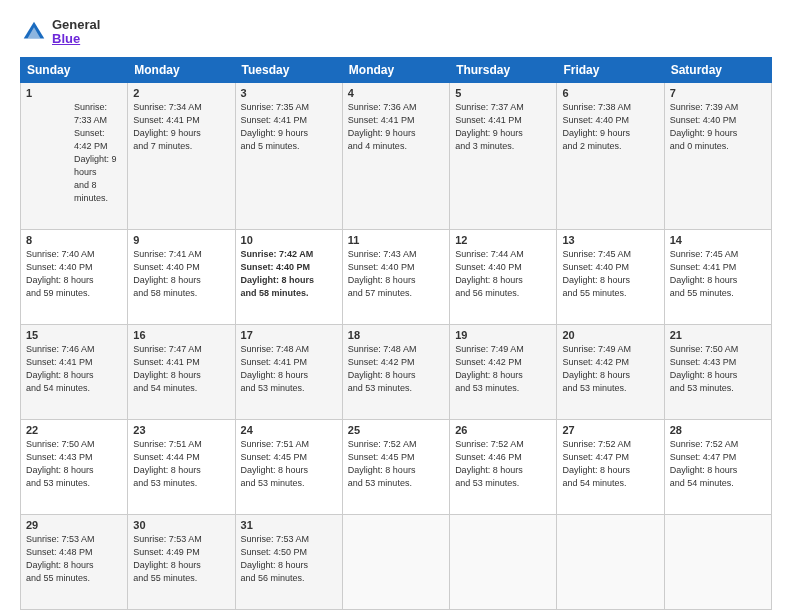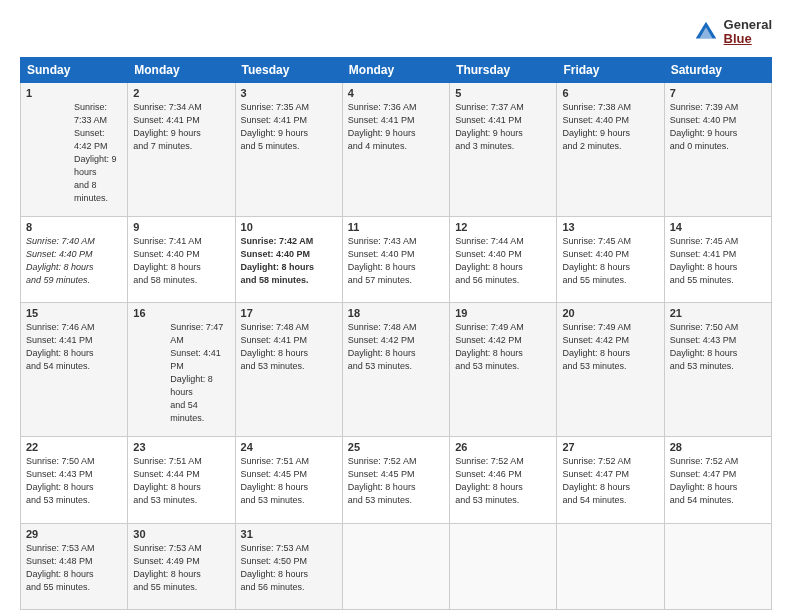--- a/index.html
+++ b/index.html
@@ -9,42 +9,41 @@
       width: 792px;
       height: 612px;
       overflow: hidden;
     }
     .page {
       width: 792px;
       height: 612px;
       padding: 18px 20px 2px 20px;
       display: flex;
       flex-direction: column;
-      align-items: flex-end;
     }
     .header {
       display: flex;
       justify-content: space-between;
       align-items: flex-start;
       margin-bottom: 10px;
     }
     .logo {
       display: flex;
       align-items: center;
       gap: 4px;
     }
     .logo-text {
       display: flex;
       flex-direction: column;
       font-size: 13px;
       font-weight: bold;
       line-height: 1.1;
     }
     .logo-general { color: #333; }
-    .logo-blue { color: #7f1d1d; text-decoration: underline; }
+    .logo-blue { color: #6d28d9; text-decoration: underline; }
     .logo-icon {
       width: 28px;
       height: 28px;
     }
     .title-block {
       text-align: right;
     }
     .month-title {
       font-size: 32px;
       font-weight: bold;
@@ -177,21 +176,21 @@
             <span class="day-num">7</span>
             <div class="day-info" style="white-space: pre-line;">Sunrise: 7:39 AM
 Sunset: 4:40 PM
 Daylight: 9 hours
 and 0 minutes.</div>
           </td>
         </tr>
         <tr>
           <td>
             <span class="day-num">8</span>
-            <div class="day-info" style="white-space: pre-line; font-style: italic;">Sunrise: 7:40 AM
+            <div class="day-info" style="white-space: pre-line;">Sunrise: 7:40 AM
 Sunset: 4:40 PM
 Daylight: 8 hours
 and 59 minutes.</div>
           </td>
           <td>
             <span class="day-num">9</span>
             <div class="day-info" style="white-space: pre-line;">Sunrise: 7:41 AM
 Sunset: 4:40 PM
 Daylight: 8 hours
 and 58 minutes.</div>
@@ -235,21 +234,21 @@
         <tr>
           <td>
             <span class="day-num">15</span>
             <div class="day-info" style="white-space: pre-line;">Sunrise: 7:46 AM
 Sunset: 4:41 PM
 Daylight: 8 hours
 and 54 minutes.</div>
           </td>
           <td>
             <span class="day-num">16</span>
-            <div class="day-info" style="white-space: pre-line; margin-left: 37px;">Sunrise: 7:47 AM
+            <div class="day-info" style="white-space: pre-line;">Sunrise: 7:47 AM
 Sunset: 4:41 PM
 Daylight: 8 hours
 and 54 minutes.</div>
           </td>
           <td>
             <span class="day-num">17</span>
             <div class="day-info" style="white-space: pre-line;">Sunrise: 7:48 AM
 Sunset: 4:41 PM
 Daylight: 8 hours
 and 53 minutes.</div>

